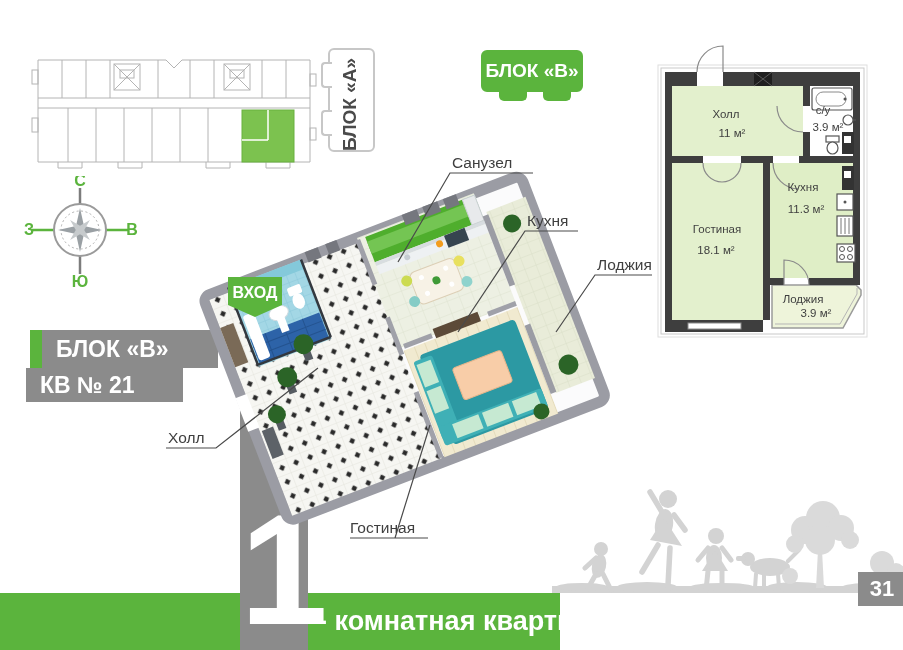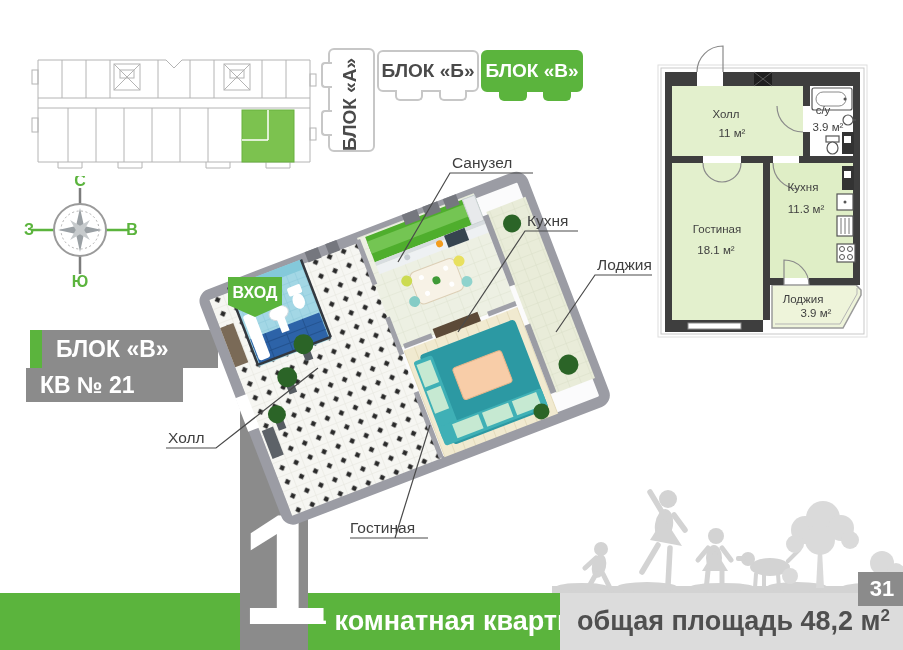--- a/index.html
+++ b/index.html
@@ -81,48 +81,40 @@
       <text x="7" y="59">З</text>
       <text x="110" y="59">В</text>
     </g>
   </svg>
 
   <div class="tab tab-v" style="left:328px;top:48px;">
     <span class="label">БЛОК «А»</span>
     <span class="foot" style="top:12px;"></span>
     <span class="foot" style="top:60px;"></span>
   </div>
-  <div class="tab tab-h" style="left:377px;top:50px;">
-    <span>БЛОК «Б»</span>
-    <span class="foot" style="left:16px;"></span>
-    <span class="foot" style="left:60px;"></span>
-  </div>
   <div class="tab tab-h tab-active" style="left:481px;top:50px;">
     <span>БЛОК «В»</span>
     <span class="foot" style="left:16px;"></span>
     <span class="foot" style="left:60px;"></span>
   </div>
 
   <div class="abs" style="left:30px;top:330px;width:12px;height:72px;background:#5bb43d;"></div>
   <div class="badge" style="left:42px;top:330px;width:162px;height:38px;">
     <span>БЛОК «В»</span>
   </div>
   <div class="badge" style="left:26px;top:368px;width:143px;height:34px;">
     <span>КВ № 21</span>
   </div>
 
   <div class="column">
     <div class="one">1</div>
   </div>
 
   <div class="bar-green">
     <span class="txt">- комнатная квартира</span>
-  </div>
-  <div class="bar-gray">
-    <span class="txt"><span>общая площадь 48,2 м</span><span class="sup">2</span></span>
   </div>
 
   <svg class="abs" style="left:552px;top:468px;" width="351" height="125" viewBox="0 0 351 125">
     <g fill="#d3d3d3" stroke="#d3d3d3">
       <rect x="0" y="118" width="351" height="7" stroke="none"></rect>
       <ellipse cx="30" cy="119" rx="26" ry="4" stroke="none"></ellipse>
         <ellipse cx="95" cy="119" rx="30" ry="5" stroke="none"></ellipse>
       <ellipse cx="170" cy="119" rx="32" ry="4" stroke="none"></ellipse>
         <ellipse cx="245" cy="119" rx="30" ry="5" stroke="none"></ellipse>
       <ellipse cx="320" cy="119" rx="30" ry="4" stroke="none"></ellipse>

